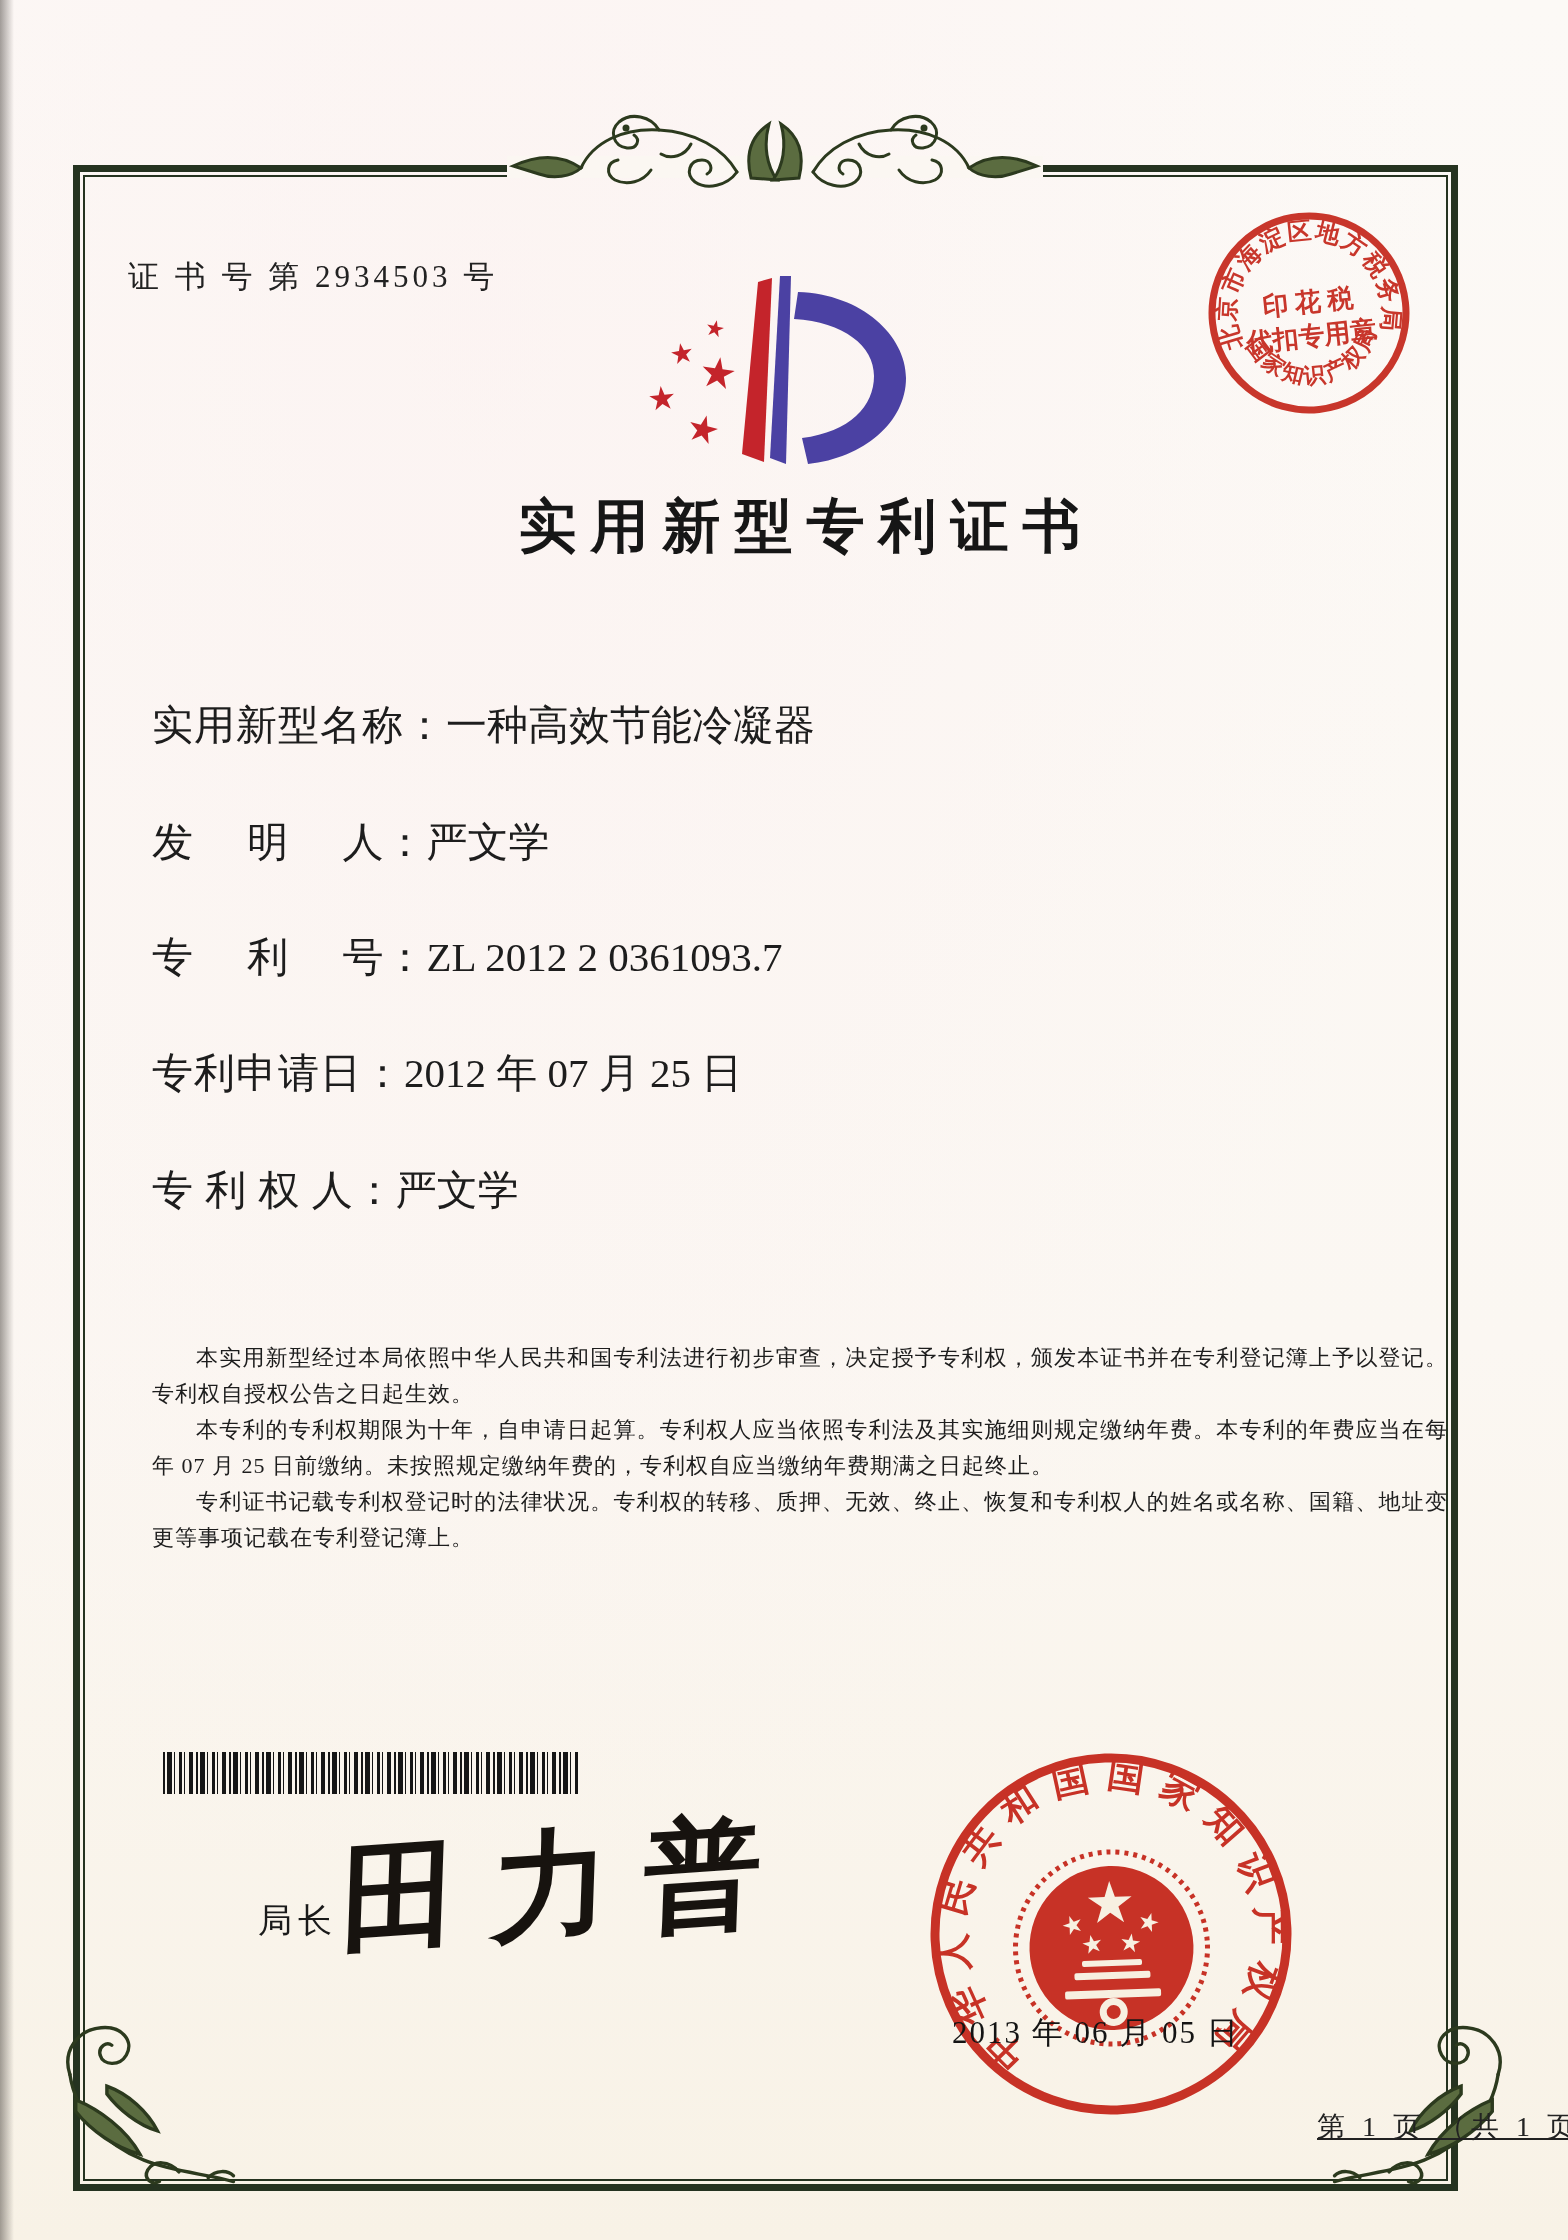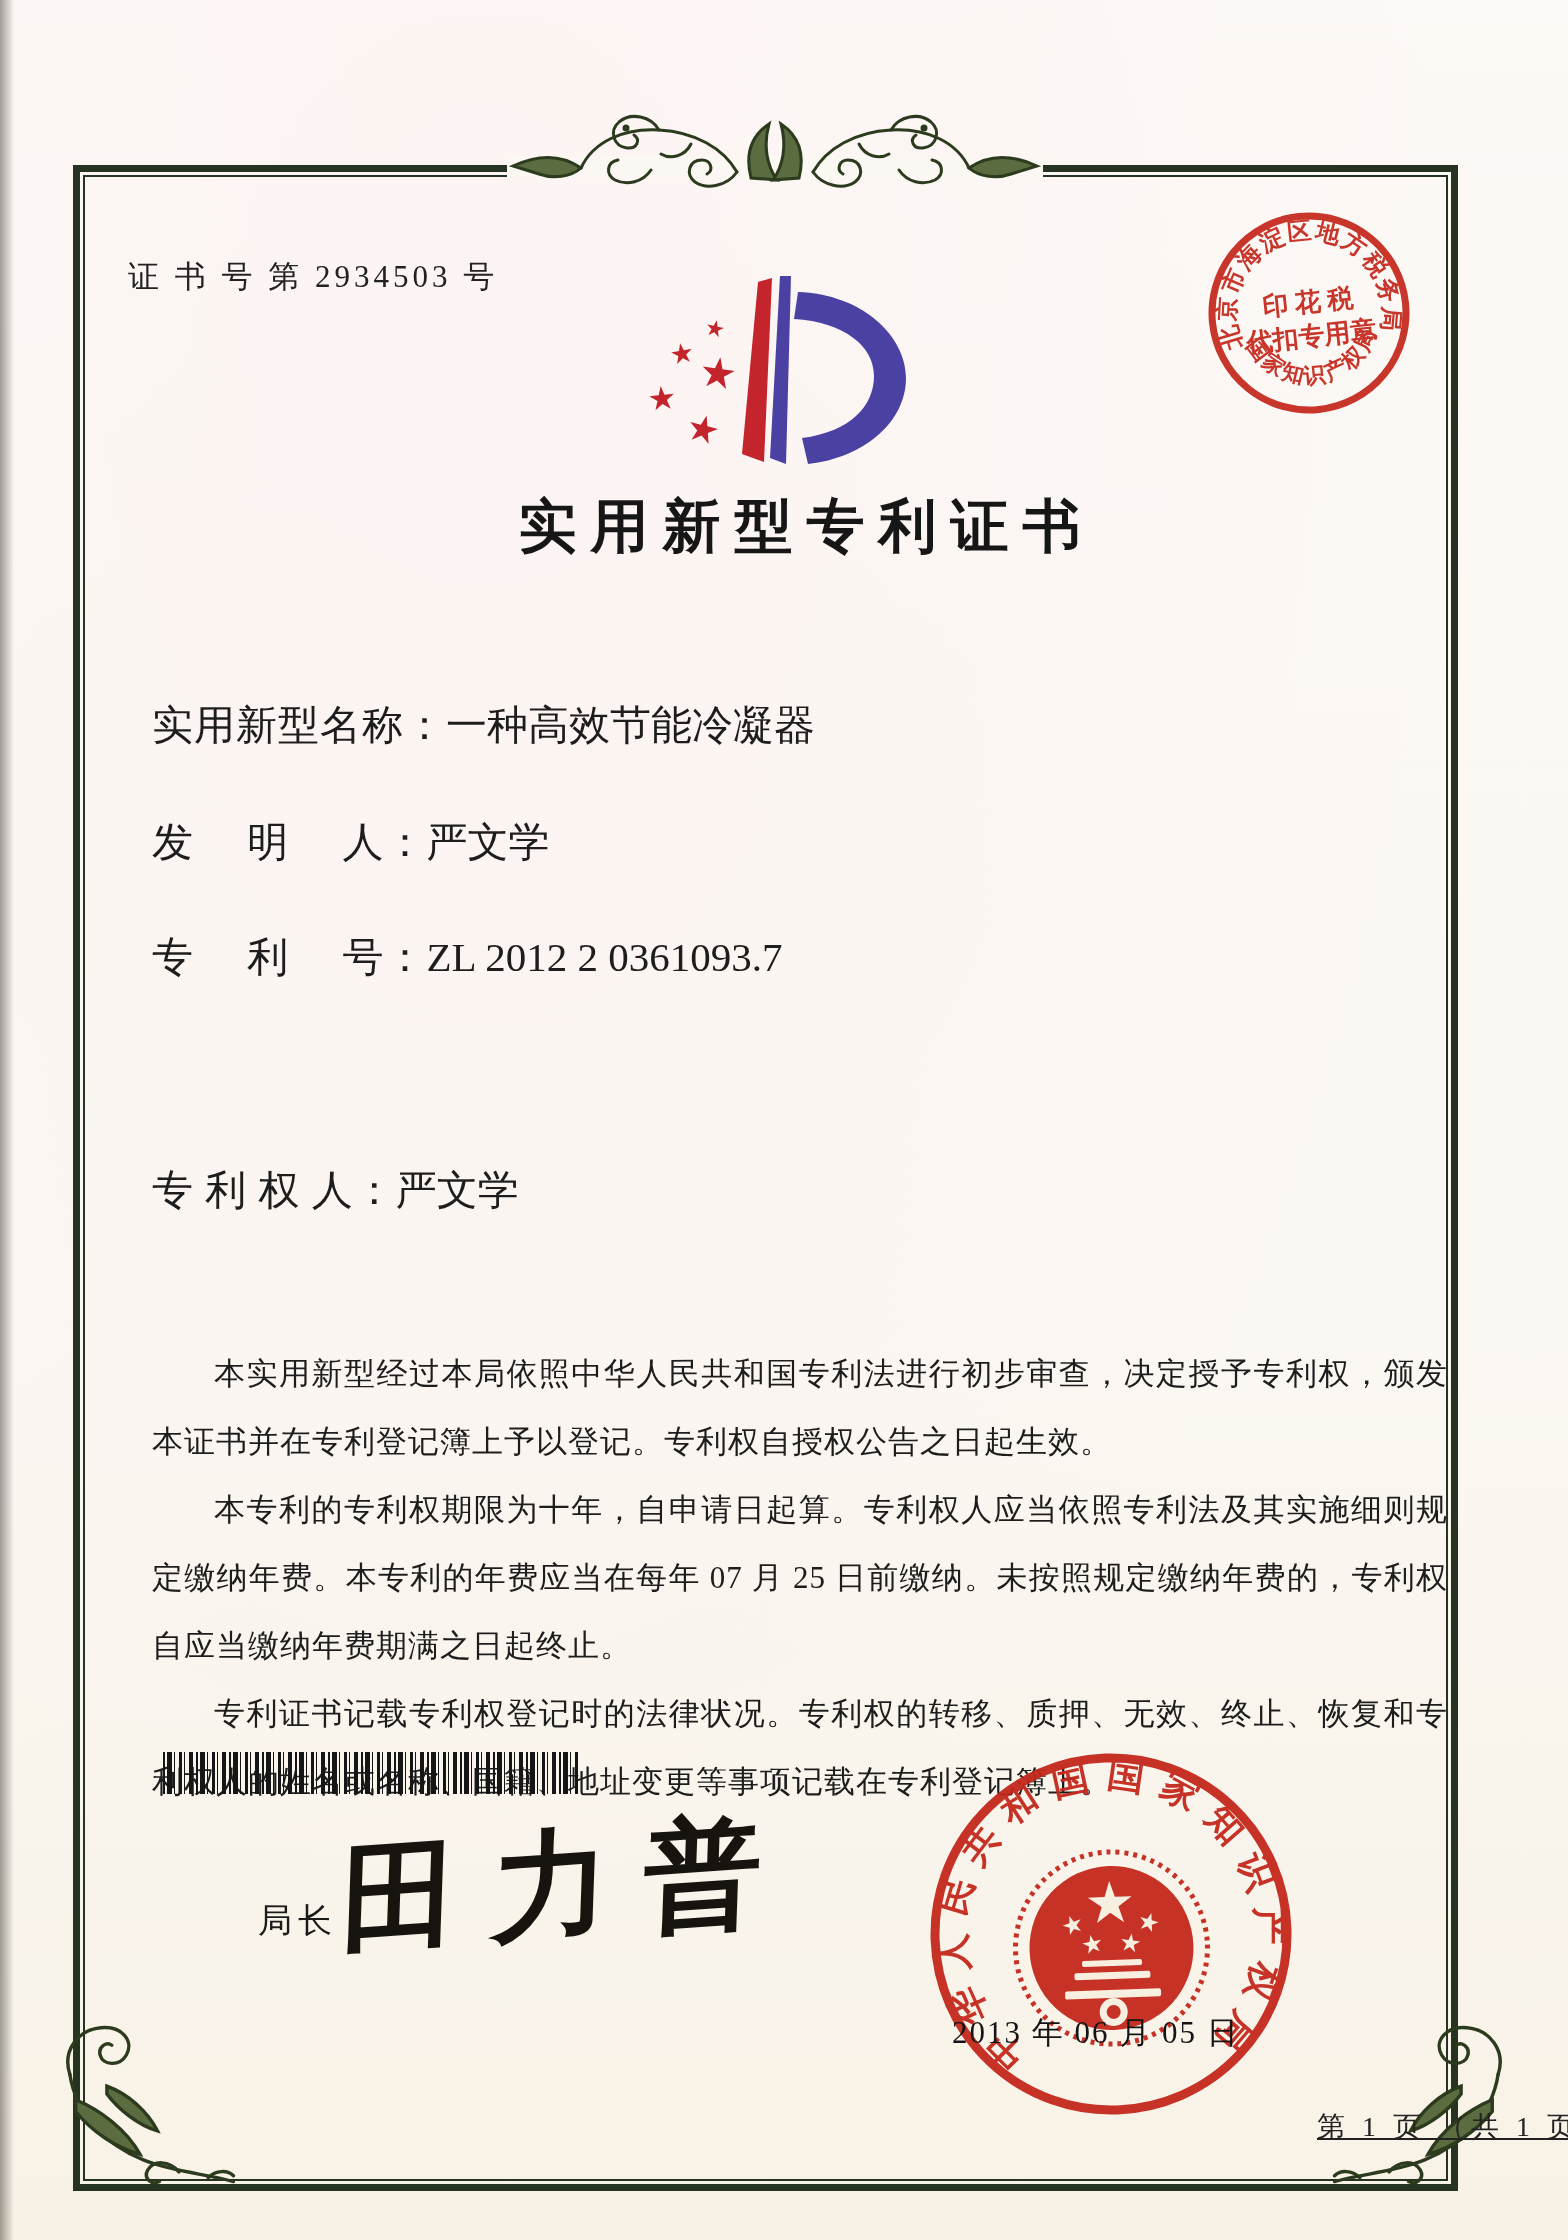--- a/index.html
+++ b/index.html
@@ -43,21 +43,21 @@
   .stamp-tax{position:absolute;left:1190px;top:194px;width:238px;height:238px;z-index:5;opacity:.93;}
 
   .title{position:absolute;left:0;right:0;top:488px;text-align:center;font-size:58px;
     font-weight:bold;letter-spacing:14px;z-index:4;color:#161616;}
 
   .field-row{position:absolute;left:152px;font-size:41px;white-space:pre;z-index:4;color:#1d1d1d;}
   .field-row .lab{letter-spacing:1px;}
   .f0{top:698px}.f1{top:815px}.f2{top:930px}.f3{top:1046px}.f4{top:1163px}.f5{top:1272px}
 
   .body-text{position:absolute;left:152px;top:1340px;width:1296px;z-index:4;color:#1d1d1d;}
-  .body-text p{margin:0;font-size:31px;line-height:68px;text-indent:2em;
+  .body-text p{margin:0;font-size:22px;line-height:36px;text-indent:2em;
     text-align:justify;letter-spacing:1px;}
 
   .barcode{position:absolute;left:163px;top:1752px;width:415px;height:42px;z-index:4;
     background:repeating-linear-gradient(90deg,
       #161616 0 2px, rgba(0,0,0,0) 2px 4px,
       #161616 4px 9px, rgba(0,0,0,0) 9px 11px,
       #161616 11px 12px, rgba(0,0,0,0) 12px 16px,
       #161616 16px 19px, rgba(0,0,0,0) 19px 21px,
       #161616 21px 22px, rgba(0,0,0,0) 22px 26px,
       #161616 26px 30px, rgba(0,0,0,0) 30px 33px);}
@@ -152,20 +152,21 @@
       <text class="seal-red-text" y="-2" font-size="26" text-anchor="middle">印 花 税</text>
       <text class="seal-red-text" y="32" font-size="26" text-anchor="middle">代扣专用章</text>
     </g>
   </svg>
 
   <div class="title">实用新型专利证书</div>
 
   <div class="field-row f0"><span class="lab">实用新型名称：</span><span>一种高效节能冷凝器</span></div>
   <div class="field-row f1"><span class="lab">发　 明 　人：</span><span>严文学</span></div>
   <div class="field-row f2"><span class="lab">专　 利 　号：</span><span>ZL 2012 2 0361093.7</span></div>
+  <div class="field-row f3"><span class="lab">专利申请日：</span><span>2012 年 07 月 25 日</span></div>
   <div class="field-row f4"><span class="lab">专 利 权 人：</span><span>严文学</span></div>
 
   <div class="body-text">
     <p>本实用新型经过本局依照中华人民共和国专利法进行初步审查，决定授予专利权，颁发本证书并在专利登记簿上予以登记。专利权自授权公告之日起生效。</p>
     <p>本专利的专利权期限为十年，自申请日起算。专利权人应当依照专利法及其实施细则规定缴纳年费。本专利的年费应当在每年 07 月 25 日前缴纳。未按照规定缴纳年费的，专利权自应当缴纳年费期满之日起终止。</p>
     <p>专利证书记载专利权登记时的法律状况。专利权的转移、质押、无效、终止、恢复和专利权人的姓名或名称、国籍、地址变更等事项记载在专利登记簿上。</p>
   </div>
 
   <div class="barcode"></div>
 

